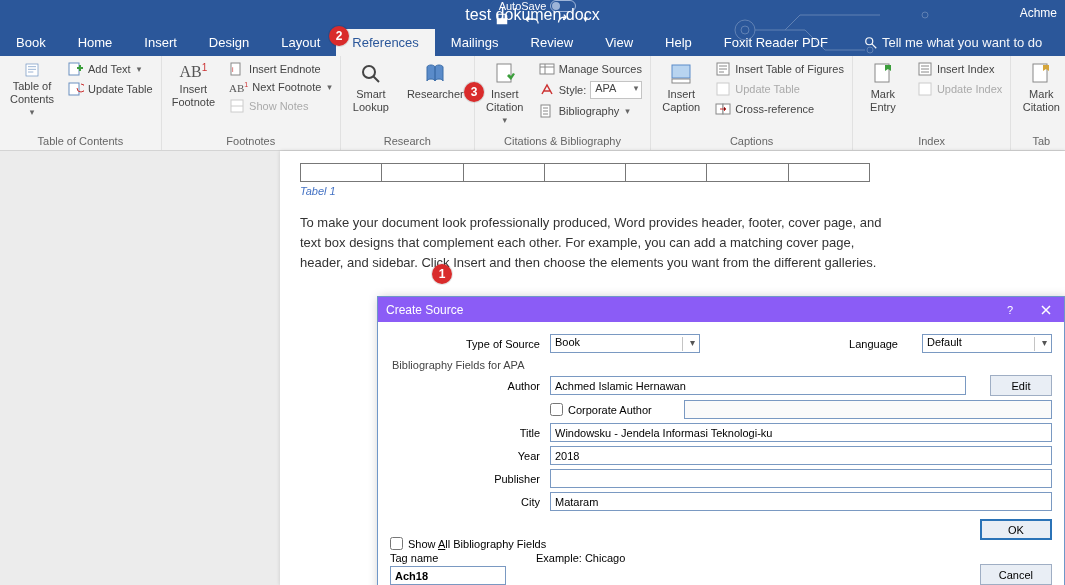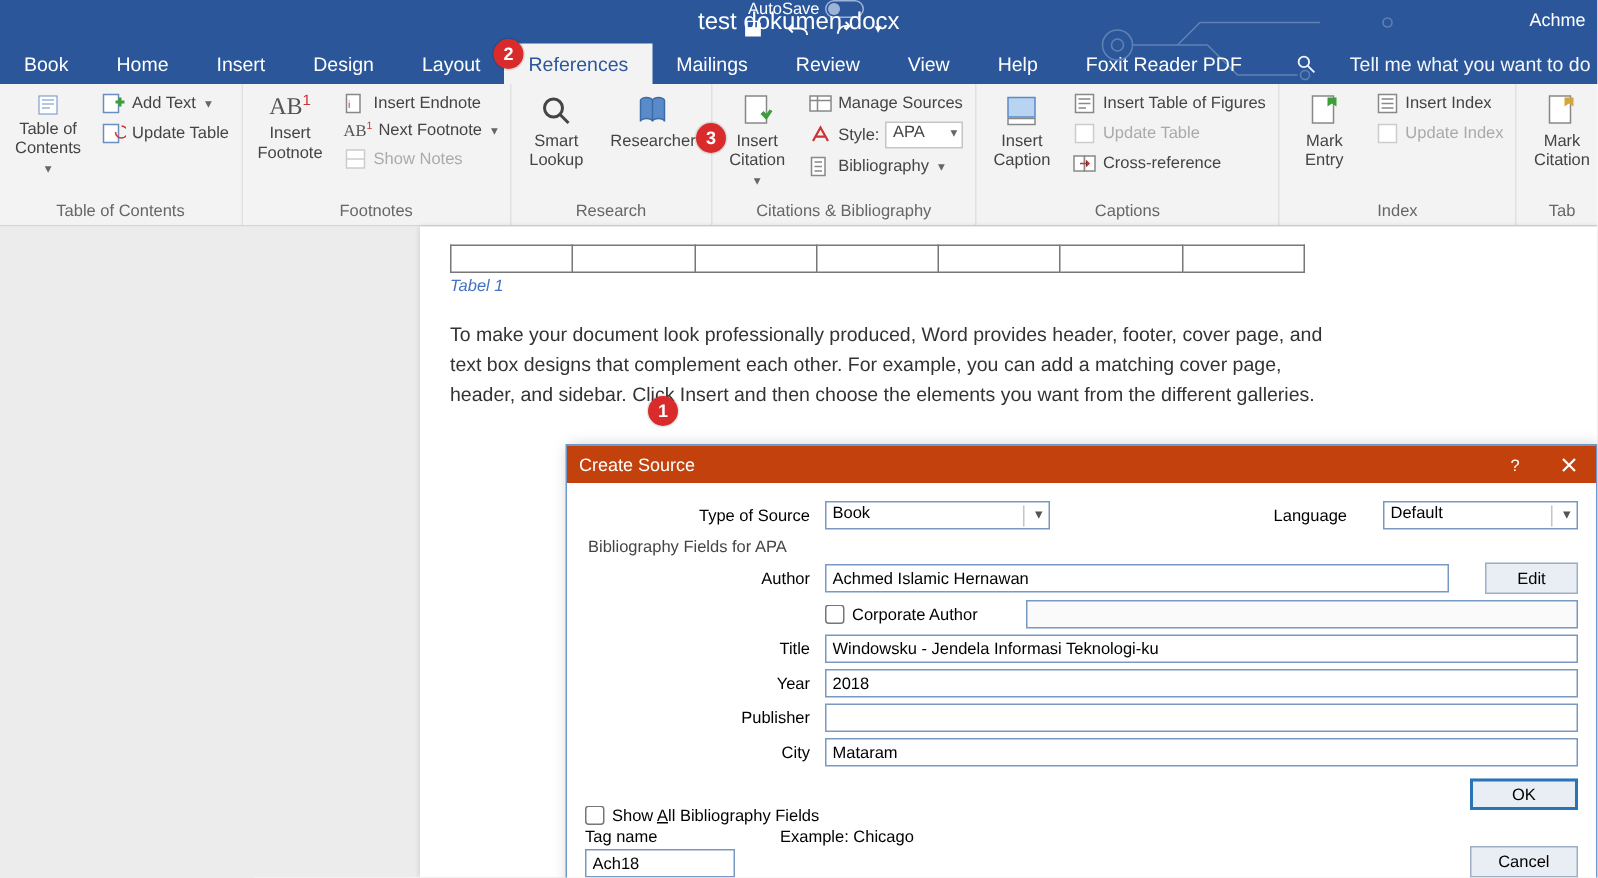--- a/index.html
+++ b/index.html
@@ -15,21 +15,21 @@
   .titlebar .doc-title { position:absolute; left:50%; transform:translateX(-50%); top:6px; font-size:16px; }
   .titlebar .user { position:absolute; right:8px; top:6px; font-size:12px; }
 
   
   .deco { position:absolute; right:120px; top:0; width:220px; height:56px; pointer-events:none; opacity:.25; }
 
   
   .menutabs { height: 28px; background:#2b579a; display:flex; align-items:flex-end; color:#fff; font-size:13px; }
   .menutabs .tab { padding:6px 16px 6px; cursor:pointer; }
   .menutabs .tab.active { background:#f3f3f3; color:#2b579a; }
-  .menutabs .tellme { margin-left:20px; display:flex; align-items:center; gap:22px; padding-bottom:6px; opacity:.95; }
+  .menutabs .tellme { margin-left:20px; display:flex; align-items:center; gap:4px; padding-bottom:6px; opacity:.95; }
   .menutabs .tellme svg { display:block; }
 
   
   .ribbon { height: 95px; background:#f3f3f3; border-bottom:1px solid #d4d4d4; display:flex; font-size:11px; color:#444; }
   .group { border-right:1px solid #e1e1e1; display:flex; flex-direction:column; padding:4px 6px 0 6px; }
   .group-body { display:flex; align-items:flex-start; gap:8px; flex:1; }
   .group-label { text-align:center; font-size:11px; color:#666; padding:2px 0 3px; }
   .bigbtn { display:flex; flex-direction:column; align-items:center; justify-content:flex-start; gap:2px; padding:2px 4px; min-width:48px; cursor:pointer; text-align:center; line-height:1.15; }
   .smallbtns { display:flex; flex-direction:column; gap:2px; }
   .smallbtn { display:flex; align-items:center; gap:4px; padding:1px 2px; cursor:pointer; white-space:nowrap; }
@@ -46,21 +46,21 @@
   .tbl { border-collapse:collapse; width:570px; }
   .tbl td { border:1px solid #777; height:18px; }
   .caption { font-size:11px; color:#4472c4; margin:3px 0 16px 0; font-style:italic; }
   .para { line-height:1.55; font-size:13px; width:600px; }
 
   
   .redcirc { position:absolute; width:20px; height:20px; border-radius:50%; background:#d92b2b; color:#fff; font-weight:bold; font-size:12px; display:flex; align-items:center; justify-content:center; z-index:50; box-shadow:0 0 0 1px rgba(0,0,0,.1); }
 
   
   .dialog { position:absolute; left:377px; top:296px; width:688px; background:#fff; border:1px solid #6f97c8; box-shadow:2px 2px 10px rgba(0,0,0,.25); font-size:11px; z-index:20; }
-  .dlg-title { background:#c2410c; color:#fff; height:25px; display:flex; align-items:center; padding:0 8px; font-size:12px; position:relative; }
+  .dlg-title { background:#8b5cf6; color:#fff; height:25px; display:flex; align-items:center; padding:0 8px; font-size:12px; position:relative; }
   .dlg-title .right { position:absolute; right:0; top:0; display:flex; }
   .dlg-title .tbtn { width:36px; height:25px; display:flex; align-items:center; justify-content:center; cursor:pointer; }
   .dlg-title .tbtn svg { display:block; }
   .dlg-body { padding:8px 12px 10px 12px; }
   .row { display:flex; align-items:center; margin:4px 0; }
   .row .lbl { width:160px; text-align:right; padding-right:10px; }
   .row .fld { flex:1; display:flex; gap:24px; align-items:center; }
   .txtin { border:1px solid #7a99c2; height:19px; padding:1px 4px; font-size:11px; flex:1; }
   .ddin { border:1px solid #7a99c2; height:19px; padding:1px 18px 1px 4px; font-size:11px; background:#fff; position:relative; }
   .ddin::after { content:""; position:absolute; right:2px; top:2px; width:14px; height:14px; border-left:1px solid #c4c4c4; }
@@ -441,21 +441,21 @@
 
     <div class="dlg-foot">
       <div class="left">
         <label class="chk">
           <input type="checkbox" style="">
           <span><span>Show </span><span class="u">A</span><span>ll Bibliography Fields</span></span>
         </label>
         <div style="display:flex;gap:30px;align-items:flex-end;">
           <div>
             <div>Tag name</div>
-            <input class="txtin" style="width: 100px; margin-top: 2px;" value="Ach18">
+            <input class="txtin" style="width: 116px; margin-top: 2px; font-weight: bold;" value="Ach18">
           </div>
           <span style="align-self:flex-start;">Example: Chicago</span>
         </div>
       </div>
       <div class="acts">
         <button class="btn primary">OK</button>
         <button class="btn">Cancel</button>
       </div>
     </div>
   </div>

